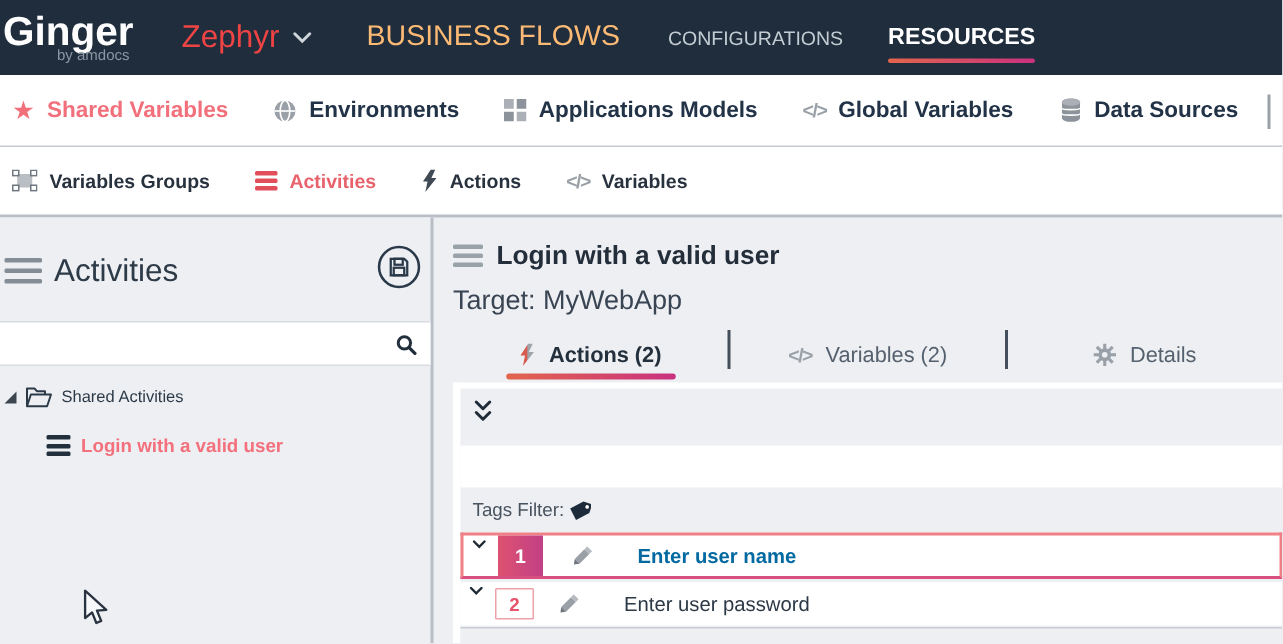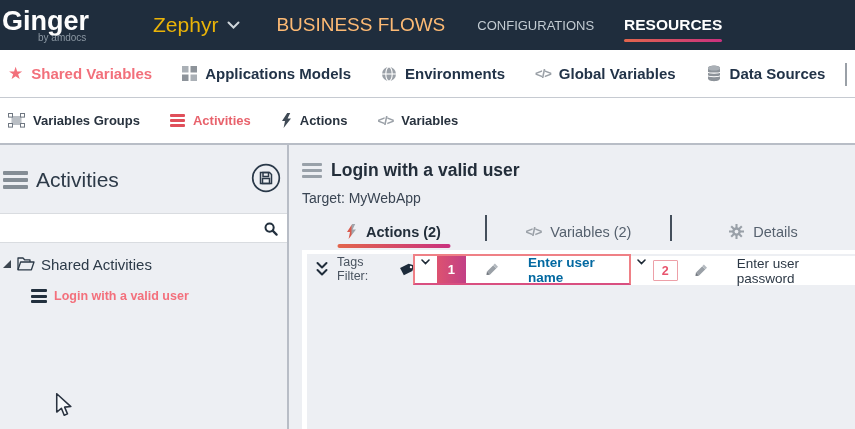--- a/index.html
+++ b/index.html
@@ -5,21 +5,21 @@
   * { margin:0; padding:0; box-sizing:border-box; }
   html,body { width:855px; height:429px; overflow:hidden; }
   body { font-family:"Liberation Sans","DejaVu Sans",sans-serif; background:#edeff3; }
   .screen { position:relative; width:855px; height:429px; background:#edeff3; overflow:hidden; }
 
   
   .topnav { height:50px; background:#1f2d3d; display:flex; align-items:center; }
   .logo-block { display:flex; flex-direction:column; margin-left:2px; }
   .logo { font-size:27px; font-weight:bold; color:#fdfdfd; letter-spacing:0; line-height:26px; }
   .logo-byline { font-size:10px; color:#8b97a2; margin-left:36px; margin-top:-2px; }
-  .solution { margin-left:64px; font-size:21px; color:#eab308; display:flex; align-items:center; gap:9px; cursor:pointer; }
+  .solution { margin-left:32px; font-size:21px; color:#ef4444; display:flex; align-items:center; gap:9px; cursor:pointer; }
   .nav-item { color:#fdba74; font-size:19px; margin-left:36px; cursor:pointer; white-space:nowrap; }
   .nav-item.mid { font-size:13px; color:#c3ccd3; margin-left:32px; }
   .nav-item.active { font-size:15.5px; font-weight:bold; color:#ffffff; position:relative; margin-left:30px; }
   .nav-item.active .nav-underline { position:absolute; left:0; right:0; bottom:-8px; height:3px;
       background:linear-gradient(90deg,#e2654c,#c9317f); border-radius:2px; }
 
   
   .resbar { height:48px; background:#ffffff; border-bottom:1px solid #c6cad1; display:flex; align-items:center; position:relative; }
   .resbar-item { display:flex; align-items:center; gap:8px; font-size:15px; font-weight:bold; color:#223348; margin-left:30px; cursor:pointer; white-space:nowrap; }
   .resbar-item:first-child { margin-left:8px; }
@@ -49,38 +49,38 @@
   .sidebar { width:289px; background:#edeff3; border-right:2px solid #b8bdc6; position:relative; }
   .side-header { display:flex; align-items:center; margin-top:18px; padding-left:3px; }
   .side-title { font-size:21px; color:#2d3a48; margin-left:8px; }
   .save-btn { margin-left:auto; margin-right:6px; cursor:pointer; }
   .search-row { position:relative; margin-top:16px; height:30px; background:#ffffff; border-top:1px solid #d9dce0; border-bottom:1px solid #d9dce0; }
   .search-input { width:100%; height:100%; border:none; outline:none; background:transparent; font-size:13px; padding:0 28px 0 8px; font-family:inherit; }
   .search-icon { position:absolute; right:9px; top:8px; }
   .tree { margin-top:10px; }
   .tree-root { display:flex; align-items:center; gap:6px; padding-left:3px; height:22px; cursor:pointer; }
   .expander { width:0; height:0; border-left:8px solid transparent; border-bottom:8px solid #3c4650; }
-  .tree-root-label { font-size:15px; color:#2c3a48; }
+  .tree-root-label { font-size:11px; color:#2c3a48; }
   .tree-child { display:flex; align-items:center; gap:7px; padding-left:31px; margin-top:10px; height:22px; cursor:pointer; }
   .tree-child-label { font-size:12.5px; font-weight:bold; color:#f3707c; }
 
   
   .main { flex:1; padding-left:13px; display:flex; flex-direction:column; position:relative; }
   .main-title-row { display:flex; align-items:center; gap:9px; margin-top:15px; }
   .main-title { font-size:17.5px; font-weight:bold; color:#232e3a; }
-  .target-row { margin-top:9px; font-size:14px; color:#3a4553; }
+  .target-row { margin-top:9px; font-size:18px; color:#3a4553; }
   .tabs { display:flex; margin-top:9px; height:33px; position:relative; }
   .tab { flex:1; display:flex; align-items:center; justify-content:center; gap:9px; font-size:14.5px; color:#56616e; cursor:pointer; position:relative; height:100%; }
   .tab.active { font-weight:bold; color:#232f3b; }
   .tab.active .tab-underline { position:absolute; bottom:0; left:50%; transform:translateX(-50%); width:113px; height:4px;
       background:linear-gradient(90deg,#e2654c,#c9317f); border-radius:2px; }
   .tab-sep { width:2px; height:26px; background:#444f5b; }
 
   
-  .content { flex:1; margin-top:2px; border-left:5px solid #ffffff; border-top:4px solid #ffffff; background:#edeff3; display:flex; flex-direction:row; }
+  .content { flex:1; margin-top:2px; border-left:5px solid #ffffff; border-top:4px solid #ffffff; background:#edeff3; display:flex; flex-direction:column; }
   .collapse-row { height:38px; display:flex; align-items:flex-start; padding:7px 0 0 8px; }
   .filter-bar { height:28px; background:#ffffff; }
   .tags-row { height:30px; display:flex; align-items:center; padding-left:8px; font-size:12.5px; color:#49535f; gap:3px; }
 
   .action-row { display:flex; align-items:center; background:#ffffff; }
   .action-row.selected { height:31px; border:2px solid #ef8086; border-bottom-color:#d94f80; }
   .action-row.normal { height:29px; margin-top:2px; }
   .row-chev-cell { width:23px; align-self:stretch; position:relative; }
   .row-chev-cell svg { position:absolute; top:3px; left:6px; }
   .row-badge-1 { width:30px; align-self:stretch; background:linear-gradient(90deg,#dd5270,#c24086); color:#ffffff;
@@ -118,37 +118,37 @@
       <span class="nav-underline"></span>
     </span>
   </header>
 
   <nav class="resbar">
     <div class="resbar-item active">
       <span class="star-glyph">★</span>
       <span>Shared Variables</span>
     </div>
     <div class="resbar-item">
+      <svg width="16" height="16" viewBox="0 0 16 16">
+          <circle cx="8" cy="8" r="7" fill="#9aa0a7"></circle>
+          <ellipse cx="8" cy="8" rx="3.2" ry="7" fill="none" stroke="#ffffff" stroke-width="1.1"></ellipse>
+          <line x1="1" y1="8" x2="15" y2="8" stroke="#ffffff" stroke-width="1.1"></line>
+        </svg>
+      <span>Environments</span>
+    </div>
+    <div class="resbar-item">
       <svg width="15" height="15" viewBox="0 0 15 15">
           <g fill="#8d939a">
             <rect x="0" y="0" width="6.5" height="6.5" fill="#aab0b6"></rect>
             <rect x="8.5" y="0" width="6.5" height="6.5"></rect>
             <rect x="0" y="8.5" width="6.5" height="6.5"></rect>
             <rect x="8.5" y="8.5" width="6.5" height="6.5" fill="#aab0b6"></rect>
           </g>
         </svg>
       <span>Applications Models</span>
-    </div>
-    <div class="resbar-item">
-      <svg width="16" height="16" viewBox="0 0 16 16">
-          <circle cx="8" cy="8" r="7" fill="#9aa0a7"></circle>
-          <ellipse cx="8" cy="8" rx="3.2" ry="7" fill="none" stroke="#ffffff" stroke-width="1.1"></ellipse>
-          <line x1="1" y1="8" x2="15" y2="8" stroke="#ffffff" stroke-width="1.1"></line>
-        </svg>
-      <span>Environments</span>
     </div>
     <div class="resbar-item">
       <span class="code-glyph">&lt;/&gt;</span>
       <span>Global Variables</span>
     </div>
     <div class="resbar-item">
       <svg width="16" height="17" viewBox="0 0 16 17">
           <path d="M2 3.2 C2 1.6 4.7 0.6 8 0.6 C11.3 0.6 14 1.6 14 3.2 L14 13.6 C14 15.2 11.3 16.2 8 16.2 C4.7 16.2 2 15.2 2 13.6 Z" fill="#8d939a"></path>
           <ellipse cx="8" cy="3.2" rx="6" ry="2.4" fill="#aab0b6"></ellipse>
           <path d="M2 7 C2 8.5 14 8.5 14 7" fill="none" stroke="#ffffff" stroke-width="1.1"></path>

